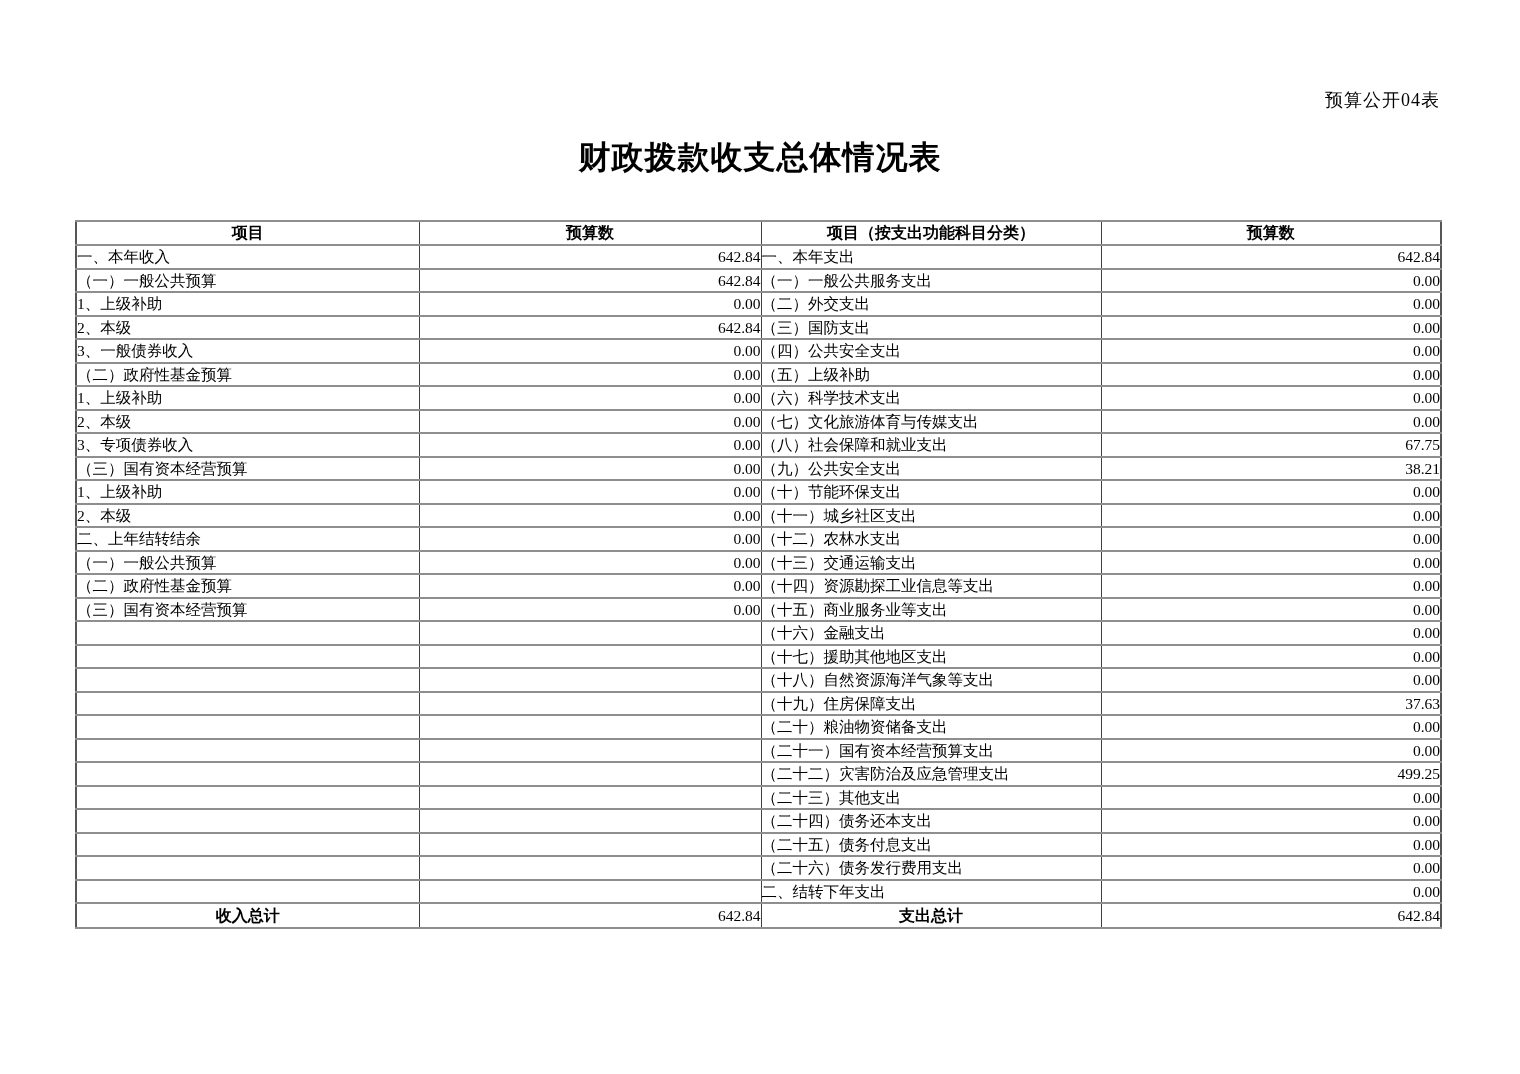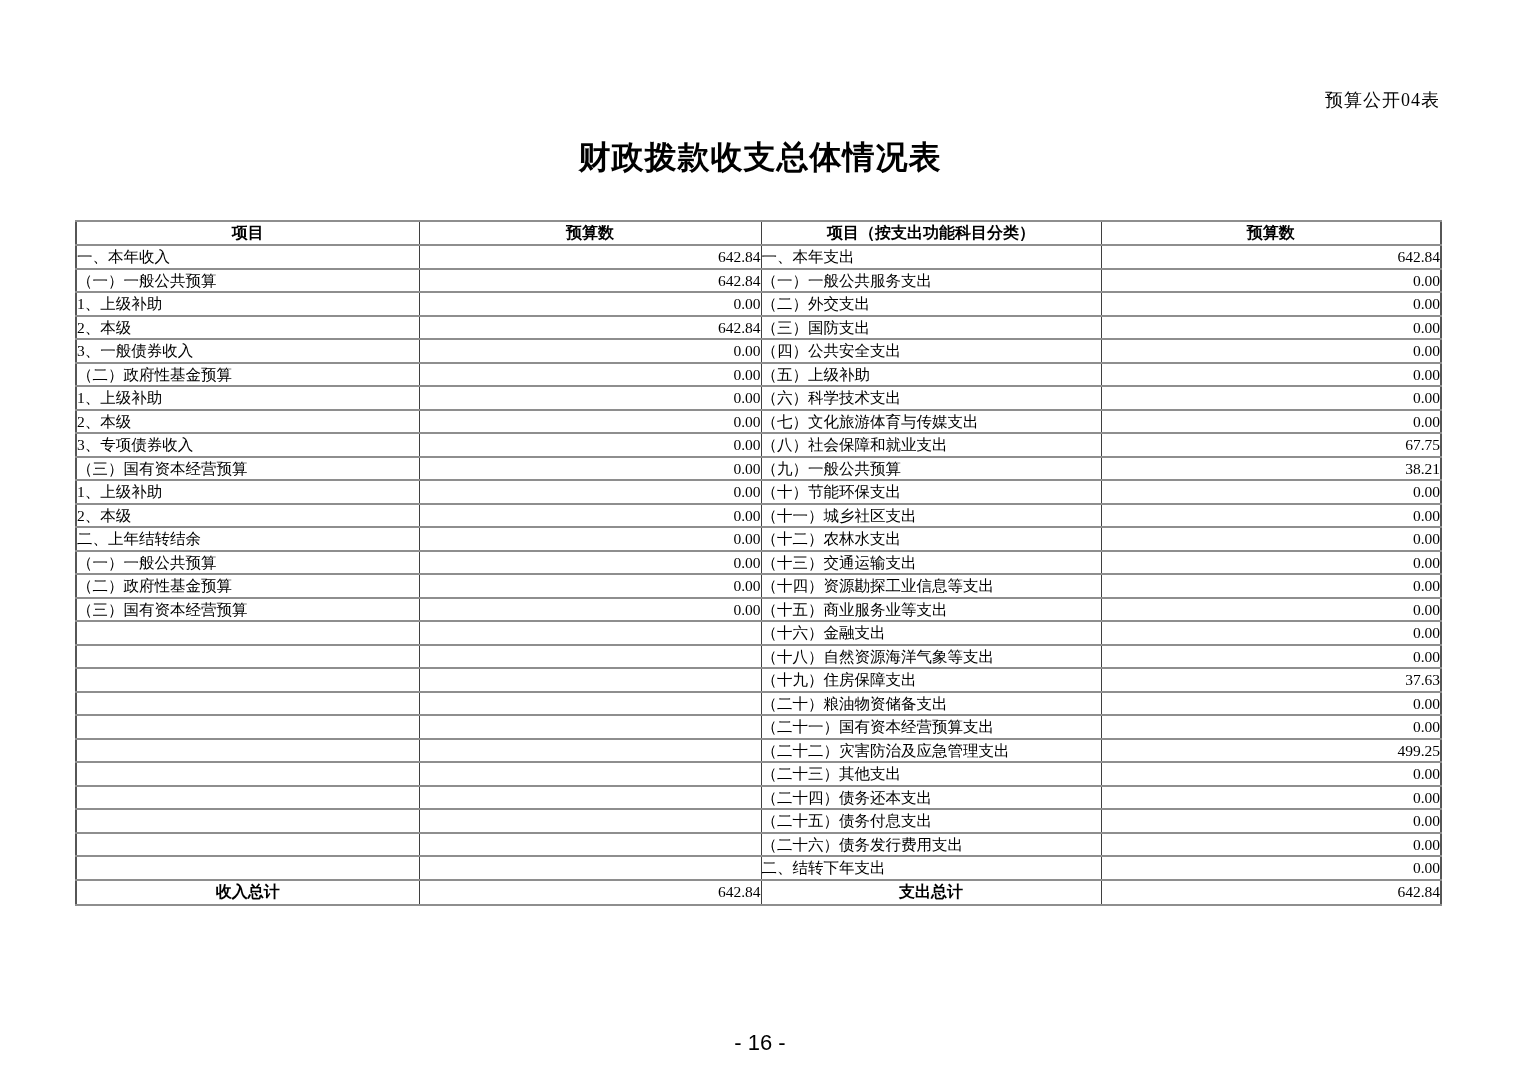--- a/index.html
+++ b/index.html
@@ -138,21 +138,21 @@
         </tr>
         <tr>
           <td class="item lvl2">3、专项债券收入</td>
           <td class="num">0.00</td>
           <td class="item lvl1">（八）社会保障和就业支出</td>
           <td class="num">67.75</td>
         </tr>
         <tr>
           <td class="item lvl1">（三）国有资本经营预算</td>
           <td class="num">0.00</td>
-          <td class="item lvl1">（九）一般公共预算</td>
+          <td class="item lvl1">（九）公共安全支出</td>
           <td class="num">38.21</td>
         </tr>
         <tr>
           <td class="item lvl2">1、上级补助</td>
           <td class="num">0.00</td>
           <td class="item lvl1">（十）节能环保支出</td>
           <td class="num">0.00</td>
         </tr>
         <tr>
           <td class="item lvl2">2、本级</td>
@@ -181,20 +181,26 @@
         <tr>
           <td class="item lvl1">（三）国有资本经营预算</td>
           <td class="num">0.00</td>
           <td class="item lvl1">（十五）商业服务业等支出</td>
           <td class="num">0.00</td>
         </tr>
         <tr>
           <td class="item lvl0"></td>
           <td class="num"></td>
           <td class="item lvl1">（十六）金融支出</td>
+          <td class="num">0.00</td>
+        </tr>
+        <tr>
+          <td class="item lvl0"></td>
+          <td class="num"></td>
+          <td class="item lvl1">（十七）援助其他地区支出</td>
           <td class="num">0.00</td>
         </tr>
         <tr>
           <td class="item lvl0"></td>
           <td class="num"></td>
           <td class="item lvl1">（十八）自然资源海洋气象等支出</td>
           <td class="num">0.00</td>
         </tr>
         <tr>
           <td class="item lvl0"></td>
@@ -254,15 +260,14 @@
     <tfoot>
       <tr>
         <td class="total-label">收入总计</td>
         <td class="num">642.84</td>
         <td class="total-label">支出总计</td>
         <td class="num">642.84</td>
       </tr>
     </tfoot>
   </table>
 
-  <div class="page-number">- 16 -</div>
 
 </div>
 
 </body></html>

